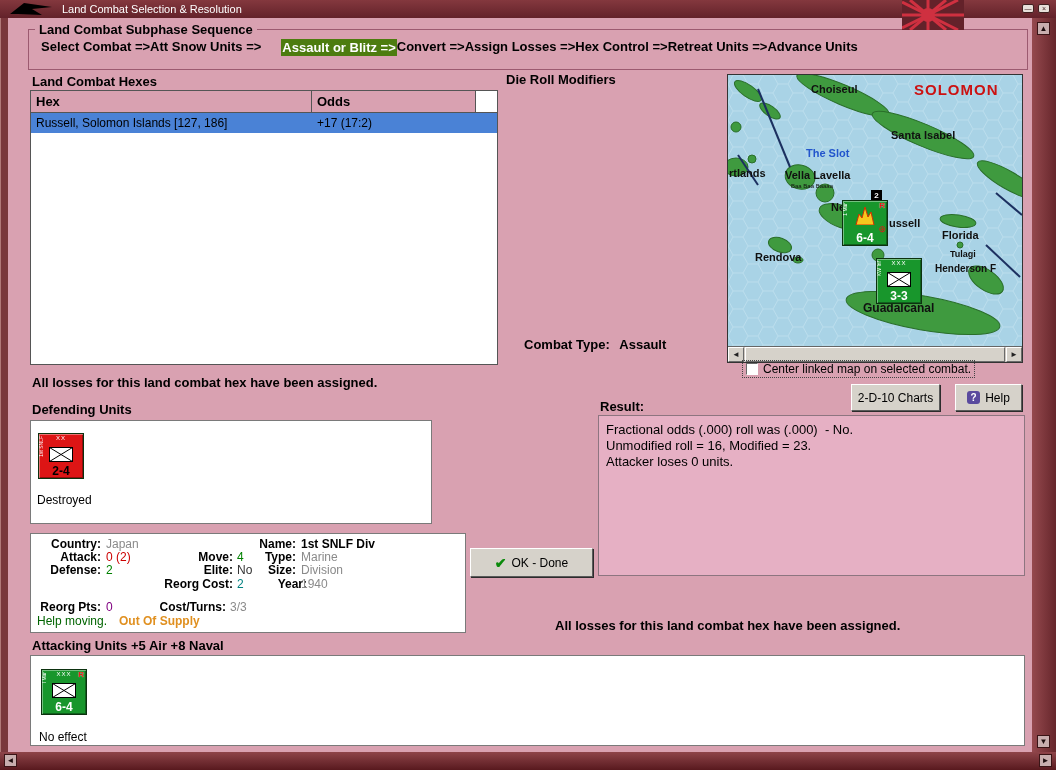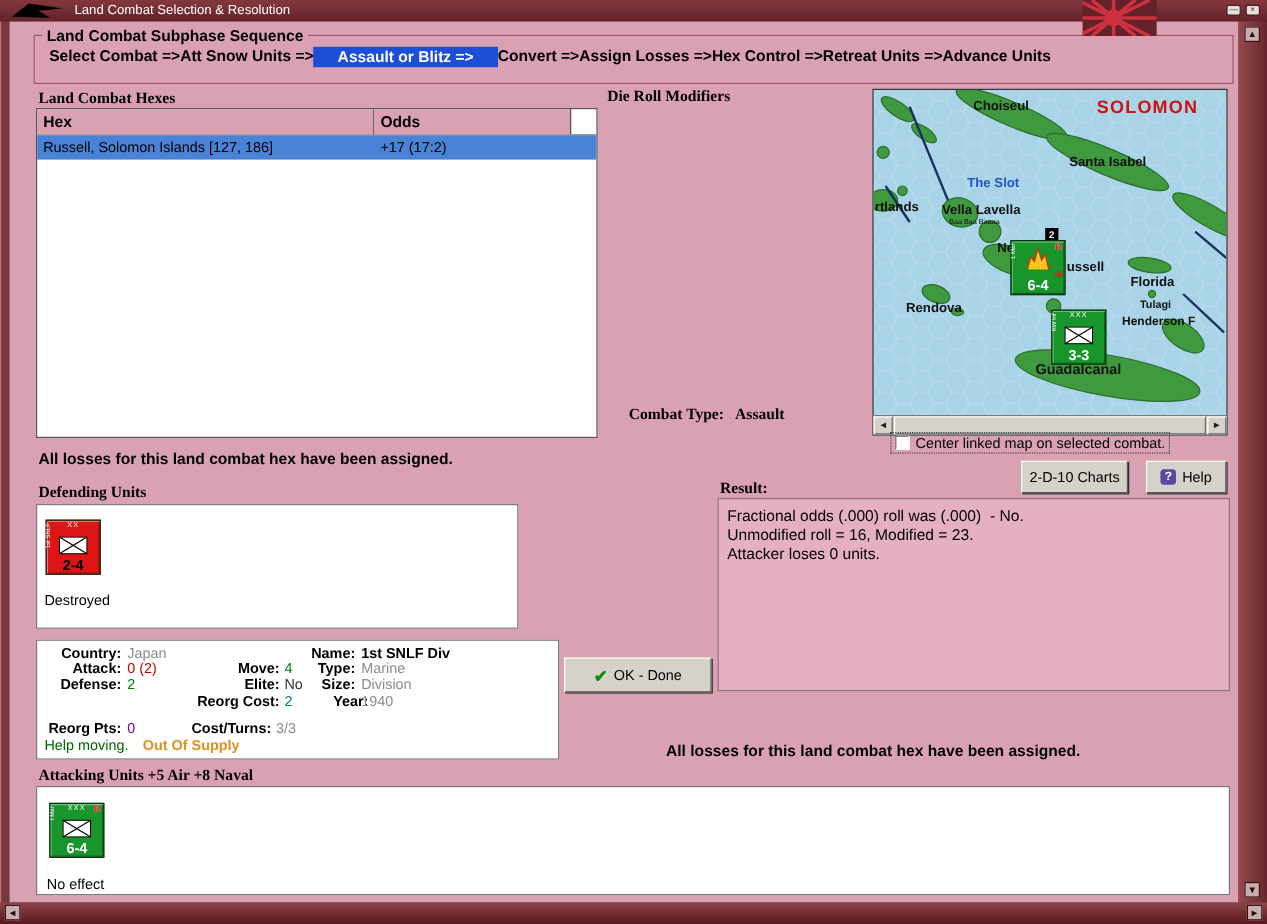--- a/index.html
+++ b/index.html
@@ -23,31 +23,31 @@
   .body-area { position:absolute; left:8px; top:18px; width:1024px; height:734px; background:var(--body_pink); }
 
   .right-strip { position:absolute; left:1032px; top:18px; width:24px; height:734px;
                  background:linear-gradient(90deg,#95494e,#66262b); }
   .bottom-strip { position:absolute; left:0; top:752px; width:1056px; height:18px;
                   background:linear-gradient(#8e4449,#58191e); }
   .strip-btn { position:absolute; width:13px; height:13px; background:#c8aeae; border:1px solid #3a1416;
                color:#1d0d0e; font-size:8px; line-height:11px; text-align:center; }
 
   
-  .sect { position:absolute; font-weight:bold; font-size:13px; color:#000; white-space:nowrap;font-family:Liberation Serif, serif; }
+  .sect { position:absolute; font-weight:bold; font-size:13px; color:#000; white-space:nowrap; }
   .panel-pink { position:absolute; background:var(--panel_pink); border:1px solid #8d7580; padding:6px 7px; font-size:13px; color:#000; }
   .panel-line { line-height:16px; min-height:16px; white-space:pre; }
   .white-panel { position:absolute; background:#fff; border:1px solid #7a7a7a; }
 
   
   fieldset.seq { position:absolute; left:20px; top:4px; width:1000px; height:48px; border:1px solid #9c5a70; }
   fieldset.seq legend { margin-left:6px; padding:0 4px; font-size:13px; font-weight:bold; color:#000; }
   .seq-row { display:flex; padding:2px 12px 0 12px; font-size:13px; font-weight:bold; color:#000; }
   .seq-step { white-space:nowrap; }
-  .seq-step.active { background:#1d4ed8; color:#fff; padding:1px 20px; }
+  .seq-step.active { background:#4d7c0f; color:#fff; padding:1px 1px;margin-left:20px; }
 
   
   .hex-table { position:absolute; left:22px; top:72px; width:468px; height:275px; background:#fff; border:1px solid #555; }
   .ht-head { display:flex; height:22px; border-bottom:1px solid #555; }
   .ht-head > div { background:var(--body_pink); border-right:1px solid #555; font-weight:bold; font-size:13px; padding:3px 0 0 5px; }
   .ht-col1 { width:281px; }
   .ht-col2 { width:164px; }
   .ht-row { display:flex; height:20px; font-size:12px; }
   .ht-row.sel { background:var(--selected_row_blue); }
   .ht-row .ht-c1 { width:281px; padding:3px 0 0 5px; }

